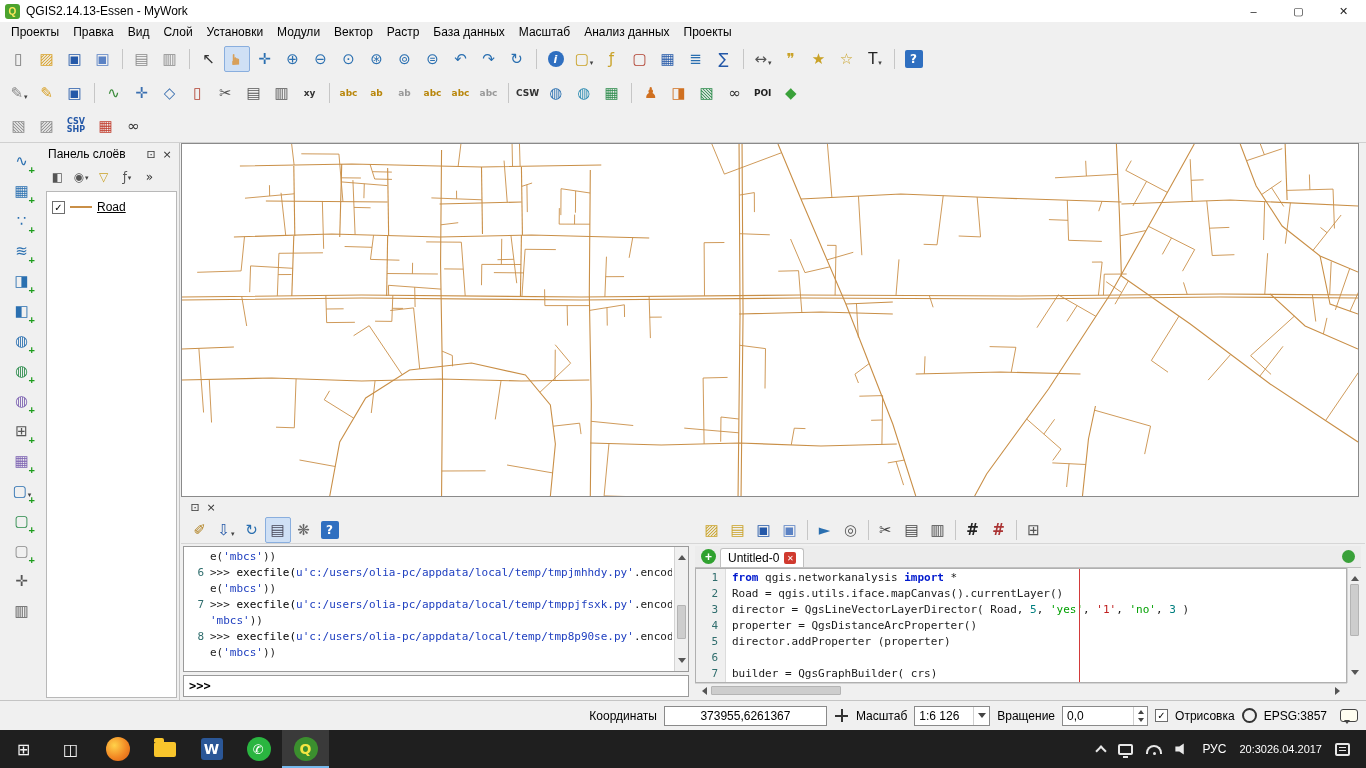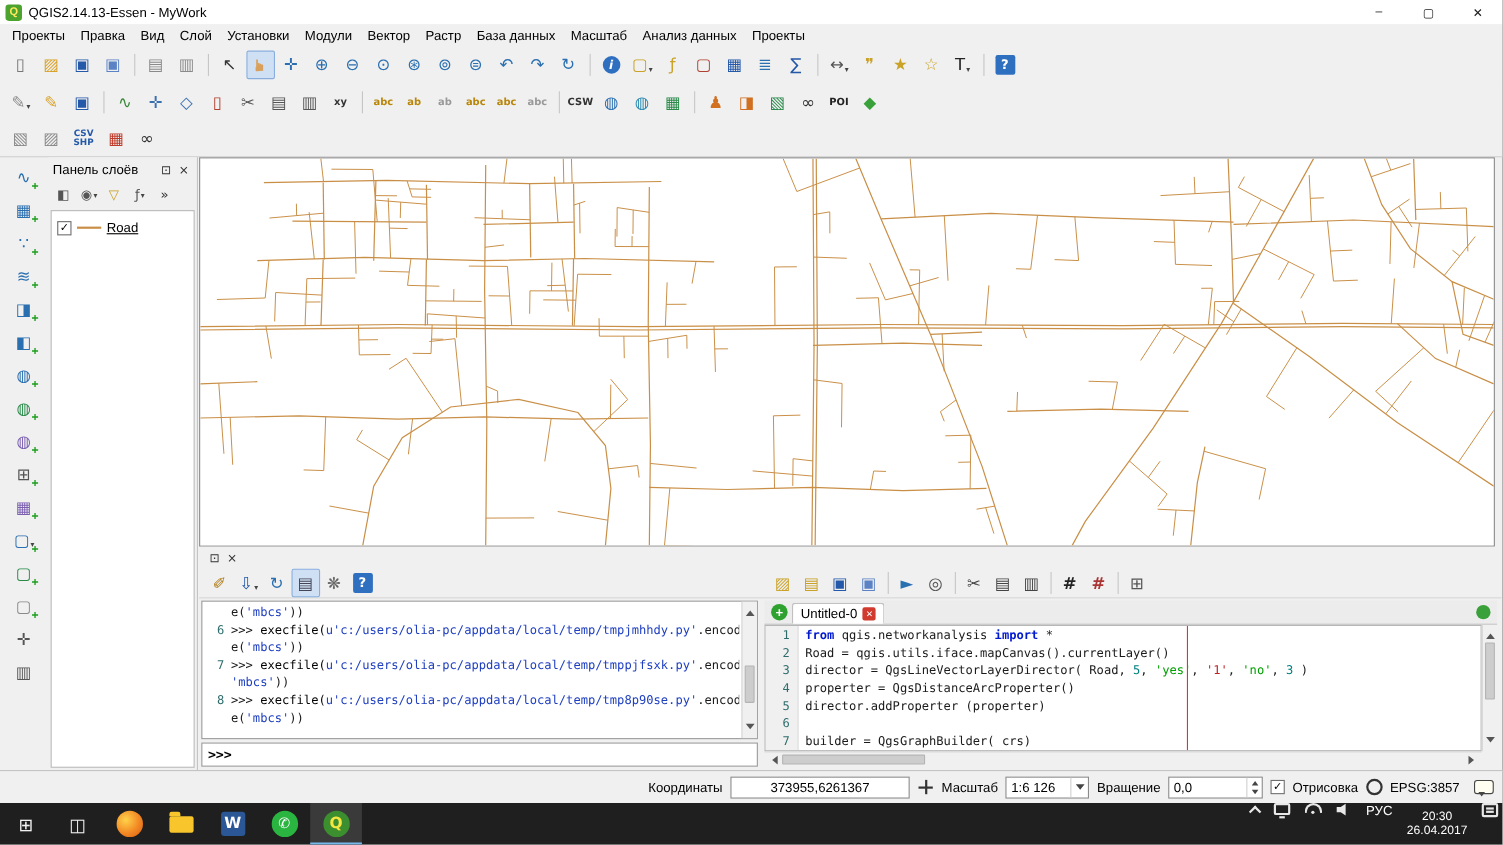--- a/index.html
+++ b/index.html
@@ -111,29 +111,29 @@
 .tb-app{width:47px;display:flex;align-items:center;justify-content:center;flex:none}
 .tb-app.active{background:#3a3a3a;box-shadow:inset 0 -2px 0 #76b9ed}
 .app-glyph{font-family:"DejaVu Sans",sans-serif}
 .sysglyph{font-size:16px;color:#f2f2f2}
 .ic-ff{width:24px;height:24px;border-radius:50%;background:radial-gradient(circle at 35% 35%,#ffd24a,#f28824 55%,#d95b12);color:transparent}
 .ic-folder{width:22px;height:15px;background:#f8c52c;border-radius:2px;position:relative;color:transparent}
 .ic-folder::before{content:"";position:absolute;top:-4px;left:0;width:10px;height:4px;background:#f8c52c;border-radius:2px 2px 0 0}
 .ic-word{width:22px;height:22px;background:#2b5797;color:#fff;font-weight:bold;font-size:14px;display:flex;align-items:center;justify-content:center;border-radius:3px}
 .ic-wa{width:24px;height:24px;background:#2ab540;color:#fff;border-radius:50%;display:flex;align-items:center;justify-content:center;font-size:13px}
 .ic-qgis{width:24px;height:24px;background:#3b8f2e;color:#f5e642;border-radius:50%;display:flex;align-items:center;justify-content:center;font-weight:bold;font-size:14px}
-.tray{margin-left:auto;display:flex;gap:13px;padding-right:4px}
+.tray{margin-left:auto;display:flex;align-items:center;gap:13px;padding-right:16px}
 .icon-chevron{width:8px;height:8px;border-left:2px solid #e8e8e8;border-top:2px solid #e8e8e8;transform:rotate(45deg);margin-top:4px}
 .icon-net{width:15px;height:11px;border:2px solid #e8e8e8;border-radius:2px;position:relative}
 .icon-net::after{content:"";position:absolute;left:3px;bottom:-5px;width:5px;height:2px;background:#e8e8e8}
 .icon-wifi{width:16px;height:9px;border:2px solid #e8e8e8;border-bottom:none;border-radius:16px 16px 0 0;position:relative}
 .icon-wifi::after{content:"";position:absolute;left:50%;bottom:-1px;width:3px;height:3px;margin-left:-1.5px;background:#e8e8e8;border-radius:50%}
 .icon-speaker{width:14px;height:12px;background:#e8e8e8;clip-path:polygon(0 30%,28% 30%,60% 5%,60% 95%,28% 70%,0 70%)}
 .lang{color:#fff}
-.clock{display:flex;flex-direction:column;align-items:center;justify-content:center;font-size:11px;line-height:13px;color:#fff}
+.clock{display:flex;align-items:center;justify-content:center;font-size:11px;line-height:13px;color:#fff}
 .icon-ac{width:15px;height:13px;border:2px solid #e8e8e8;border-radius:2px;position:relative}
 .icon-ac::before{content:"";position:absolute;left:2px;top:2px;right:2px;height:1.5px;background:#e8e8e8;box-shadow:0 3px 0 #e8e8e8}
 </style>
 </head>
 <body>
 
 <div class="screen">
 
   <div class="titlebar">
     <span class="app-icon">Q</span>

